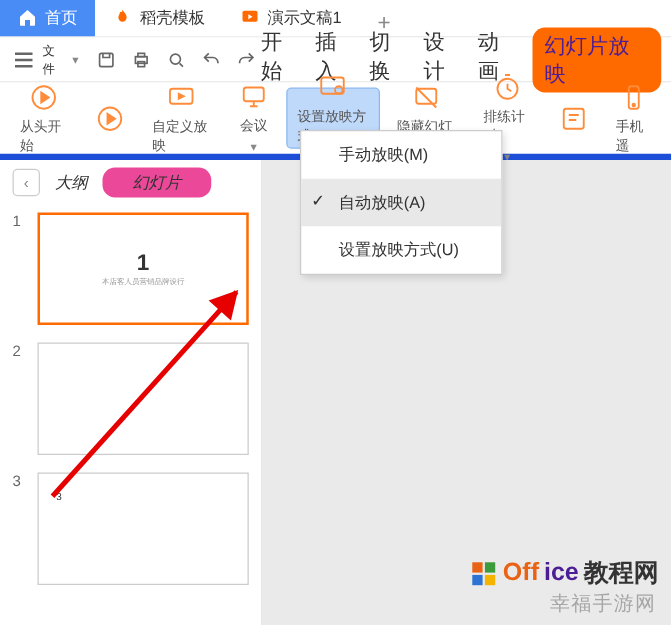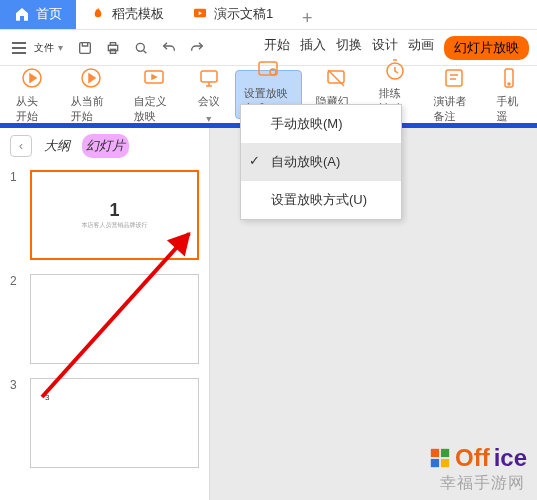--- a/index.html
+++ b/index.html
@@ -9,49 +9,49 @@
 .tab.home { background:#4a8cf5; color:#fff; }
 .tab .ticon { width:16px; height:16px; display:flex; align-items:center; justify-content:center; }
 .addtab { width:40px; text-align:center; font-size:18px; color:#888; cursor:pointer; }
 .menubar { display:flex; align-items:center; height:36px; background:#fff; border-bottom:1px solid #e5e5e5; padding:0 8px; gap:4px; }
 .hamb { display:flex; flex-direction:column; gap:3px; padding:4px; }
 .hamb span { width:14px; height:2px; background:#666; }
 .filetxt { font-size:10px; margin:0 0; }
 .downchev { font-size:10px; color:#888; }
 .qicons { display:flex; gap:12px; margin-left:10px; }
 .qicons .qi { width:16px; height:16px; color:#666; }
-.menutabs { display:flex; gap:10px; margin-left:auto; font-size:13px; }
+.menutabs { display:flex; gap:10px; margin-left:auto; font-size:17px; }
 .menutabs .mt { cursor:pointer; }
-.menutabs .mt.active { background:#ff6a00; color:#000000; padding:3px 10px; border-radius:10px; }
+.menutabs .mt.active { background:#ff6a00; color:#4c1d95; padding:3px 10px; border-radius:10px; }
 .ribbon { display:flex; background:#fff; height:62px; border-bottom:5px solid #1d4ed8; padding:4px 8px; gap:6px; }
 .rbtn { display:flex; flex-direction:column; align-items:center; justify-content:center; padding:4px 8px; gap:4px; cursor:pointer; font-size:11px; color:#555; border-radius:4px; }
 .rbtn.active { background:#bfd9fb; border:1px solid #8ab8f0; }
 .rbtn .ricon { width:24px; height:24px; color:#ff8c3a; }
 .main { display:flex; height:calc(500px - 30px - 36px - 62px); }
 .thumbs { width:210px; background:#fff; border-right:1px solid #ddd; display:flex; flex-direction:column; }
 .thumbhead { display:flex; align-items:center; gap:12px; padding:6px 10px; }
 .backbtn { width:22px; height:22px; border:1px solid #ccc; border-radius:4px; display:flex; align-items:center; justify-content:center; color:#888; cursor:pointer; }
 .thlabel { font-size:13px;font-style:italic; }
-.thlabel.active { background:#f0abfc; padding:3px 4px; border-radius:10px; }
+.thlabel.active { background:#ec4899; padding:3px 24px; border-radius:10px; }
 .thlist { flex:1; overflow:hidden; padding:6px 10px; }
 .slide { display:flex; gap:8px; margin-bottom:14px; }
 .slide .num { width:12px; font-size:12px; color:#666; }
 .thumb { flex:1; height:90px; background:#fff; border:1px solid #ccc; position:relative; }
 .thumb.sel { border:2px solid #ff6a00; }
 .thumb .tc { position:absolute; left:50%; top:50%; transform:translate(-50%,-50%); text-align:center; }
 .thumb .tc .big { font-size:18px; font-weight:bold; }
 .thumb .tc .small { font-size:6px; color:#999; }
 .canvas { flex:1; background:#eaeaea; }
 .dropdown { position:absolute; left:240px; top:104px; width:162px; background:#fff; border:1px solid #ccc; box-shadow:2px 2px 6px rgba(0,0,0,.15); }
 .ditem { padding:10px 16px 10px 30px; font-size:13px; cursor:pointer; position:relative; }
 .ditem.sel { background:#e8e8e8; }
 .ditem .chk { position:absolute; left:8px; top:10px; color:#333; }
 .arrow { position:absolute; left:42px; top:395px; width:220px; height:4px; background:#e60000; transform-origin:left center; transform:rotate(-48deg); pointer-events:none; }
 .arrow:after { content:""; position:absolute; right:-2px; top:-10px; border-left:22px solid #e60000; border-top:12px solid transparent; border-bottom:12px solid transparent; }
-.brand { position:absolute; right:10px; bottom:28px; display:flex; align-items:center; gap:4px; font-weight:bold; font-size:24px; }
+.brand { position:absolute; right:10px; bottom:28px; display:flex; align-items:center; gap:4px; font-weight:bold; font-size:20px; }
 .brand .o { color:#e86414; } .brand .g { color:#4c1d95; }
 .water { position:absolute; right:12px; bottom:6px; font-size:16px; color:rgba(120,120,120,.6); font-weight:500; letter-spacing:1px; }
 svg { width:100%; height:100%; }
 </style>
 </head>
 <body>
 
 <div class="tabbar">
   <div class="tab home">
     <span class="ticon">
@@ -128,21 +128,20 @@
           <circle cx="12" cy="12" r="9"></circle>
           <path d="M10 8l6 4-6 4z" fill="currentColor"></path>
         </svg></span>
     <span>从头开始</span>
   </div>
   <div class="rbtn">
     <span class="ricon"><svg viewBox="0 0 24 24" fill="none" stroke="currentColor" stroke-width="1.5">
           <circle cx="12" cy="12" r="9"></circle>
           <path d="M10 8l6 4-6 4z" fill="currentColor"></path>
         </svg></span>
-    <span>从当前开始</span>
   </div>
   <div class="rbtn">
     <span class="ricon"><svg viewBox="0 0 24 24" fill="none" stroke="currentColor" stroke-width="1.5">
           <rect x="3" y="5" width="18" height="12" rx="2"></rect>
           <path d="M10 9l4 2-4 2z" fill="currentColor"></path>
         </svg></span>
     <span>自定义放映</span>
   </div>
   <div class="rbtn">
     <span class="ricon"><svg viewBox="0 0 24 24" fill="none" stroke="currentColor" stroke-width="1.5">
@@ -174,21 +173,20 @@
           <path d="M12 9v4l3 2M10 2h4"></path>
         </svg></span>
     <span>排练计时</span>
     <span class="downchev">▾</span>
   </div>
   <div class="rbtn">
     <span class="ricon"><svg viewBox="0 0 24 24" fill="none" stroke="currentColor" stroke-width="1.5">
           <rect x="4" y="4" width="16" height="16" rx="2"></rect>
           <path d="M8 9h8M8 13h6"></path>
         </svg></span>
-    <span>演讲者备注</span>
   </div>
   <div class="rbtn">
     <span class="ricon"><svg viewBox="0 0 24 24" fill="none" stroke="currentColor" stroke-width="1.5">
           <rect x="8" y="3" width="8" height="18" rx="2"></rect>
           <circle cx="12" cy="18" r="1" fill="currentColor"></circle>
         </svg></span>
     <span>手机遥</span>
   </div>
 </div>
 
@@ -236,14 +234,15 @@
 
 <div class="brand">
   <span style="width:22px;height:22px;color:#e86414"><svg viewBox="0 0 24 24" fill="currentColor">
         <rect x="2" y="2" width="9" height="9"></rect>
         <rect x="13" y="2" width="9" height="9" fill="#3c9b3a"></rect>
         <rect x="2" y="13" width="9" height="9" fill="#2c73d2"></rect>
         <rect x="13" y="13" width="9" height="9" fill="#f4b400"></rect>
       </svg></span>
   <span class="o">Off</span>
     <span class="g">ice</span>
+    <span>教程网</span>
 </div>
 <div class="water">幸福手游网</div>
 
 </body></html>

